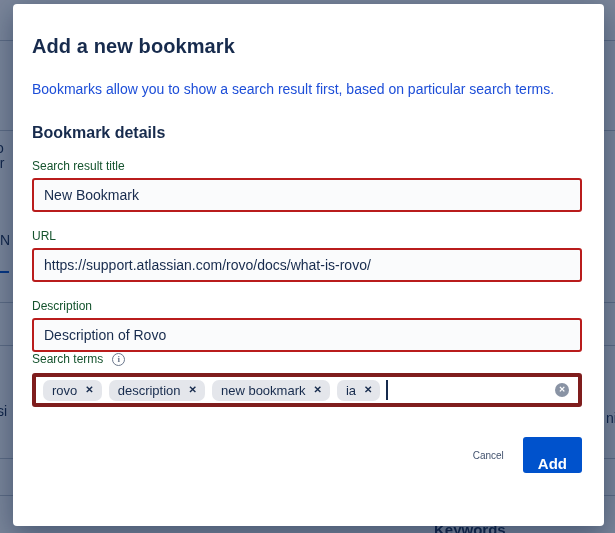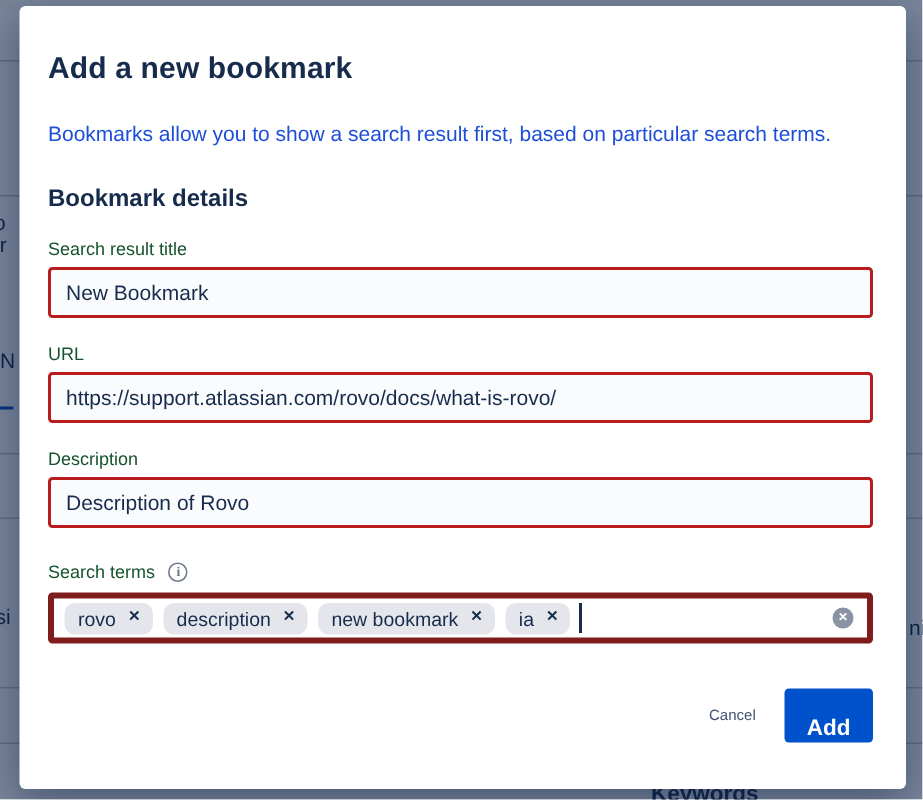--- a/index.html
+++ b/index.html
@@ -25,21 +25,21 @@
     background:#ffffff; border-radius:4px;
     box-shadow:0 8px 28px rgba(9,30,66,0.45);
     padding:31px 22px 0 19px;
   }
   .modal-title { font-size:20px; font-weight:600; color:#172B4D; letter-spacing:.1px; }
   .modal-intro { margin-top:23px; font-size:14px; color:#1d4ed8; }
   .section-heading { margin-top:27px; font-size:16px; font-weight:700; color:#172B4D; }
   .section-desc { margin-top:9px; font-size:14px; color:#172B4D; }
 
   .field-label { display:block; margin-top:17px; font-size:12px; color:#14532d; }
-  .label-row { display:flex; align-items:center; gap:9px; margin-top:22px; }
+  .label-row { display:flex; align-items:center; gap:9px; }
   .label-row .field-label { margin-top:0; }
 
   .text-input {
     display:block; width:100%; height:34px; margin-top:5px;
     background:#FAFBFC; border:2px solid #b91c1c; border-radius:3px;
     padding:0 10px; font-family:"Liberation Sans", sans-serif;
     font-size:14px; color:#172B4D; outline:none;
   }
 
   .info-icon {

